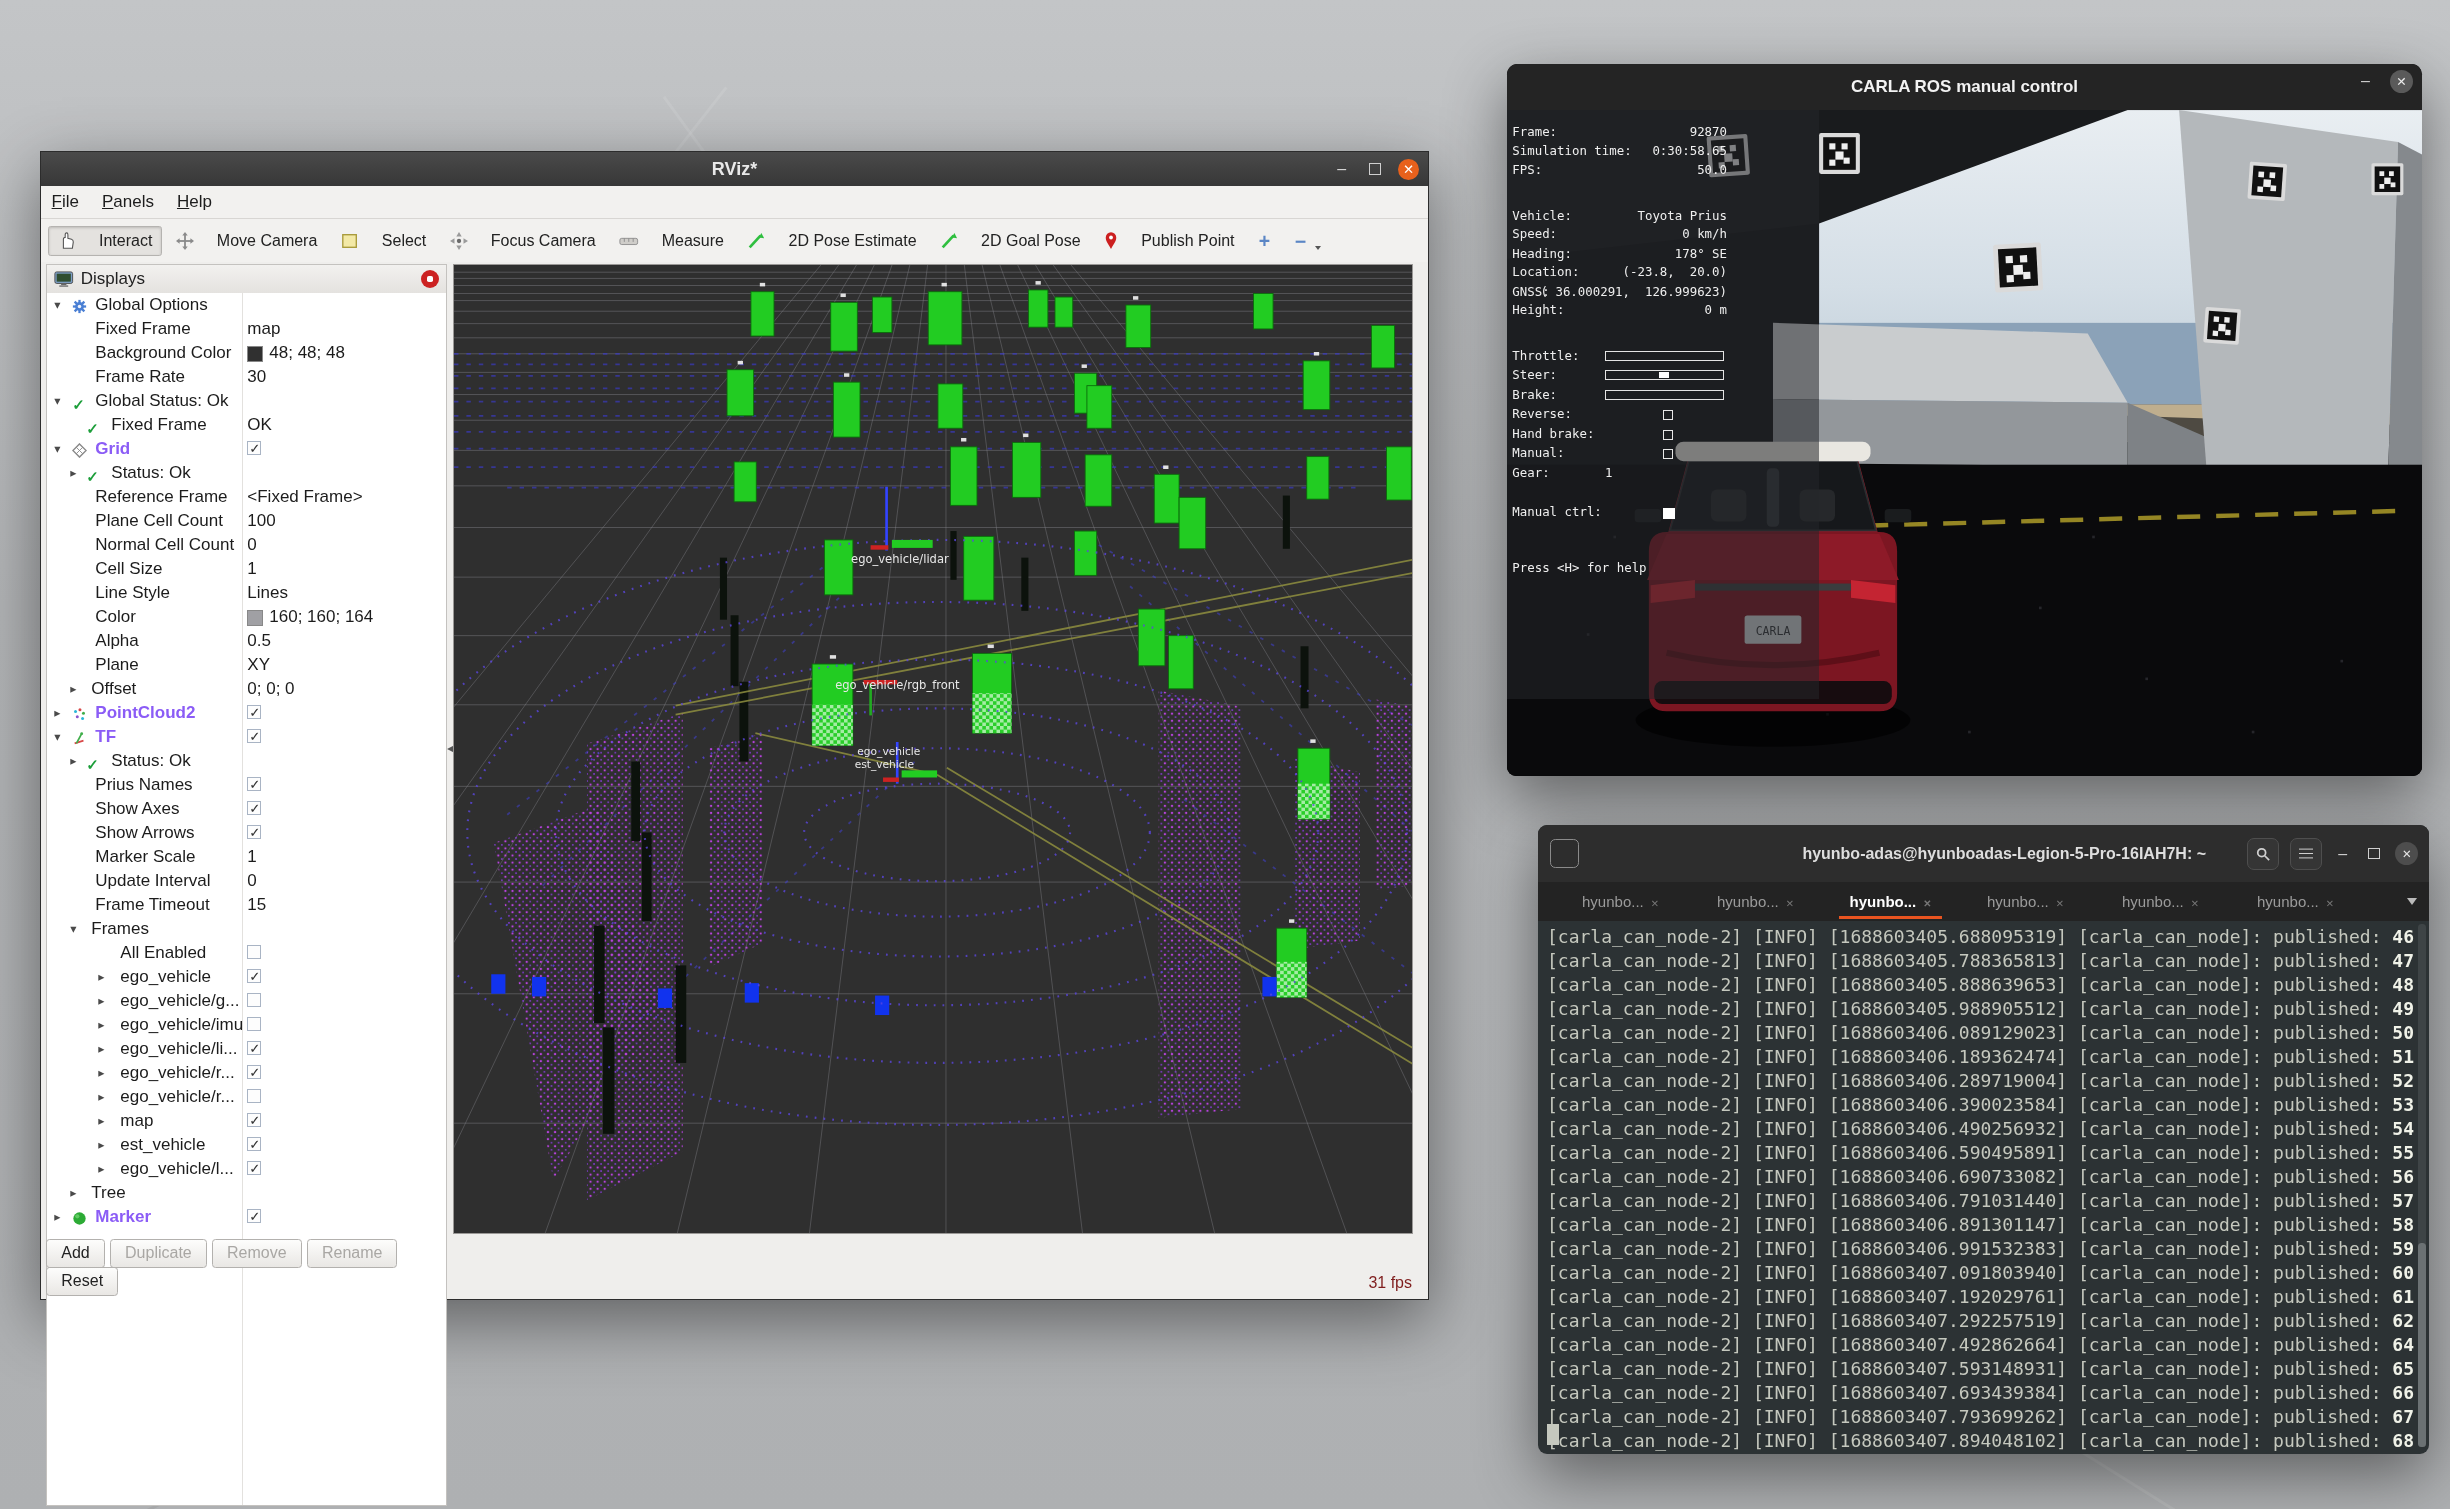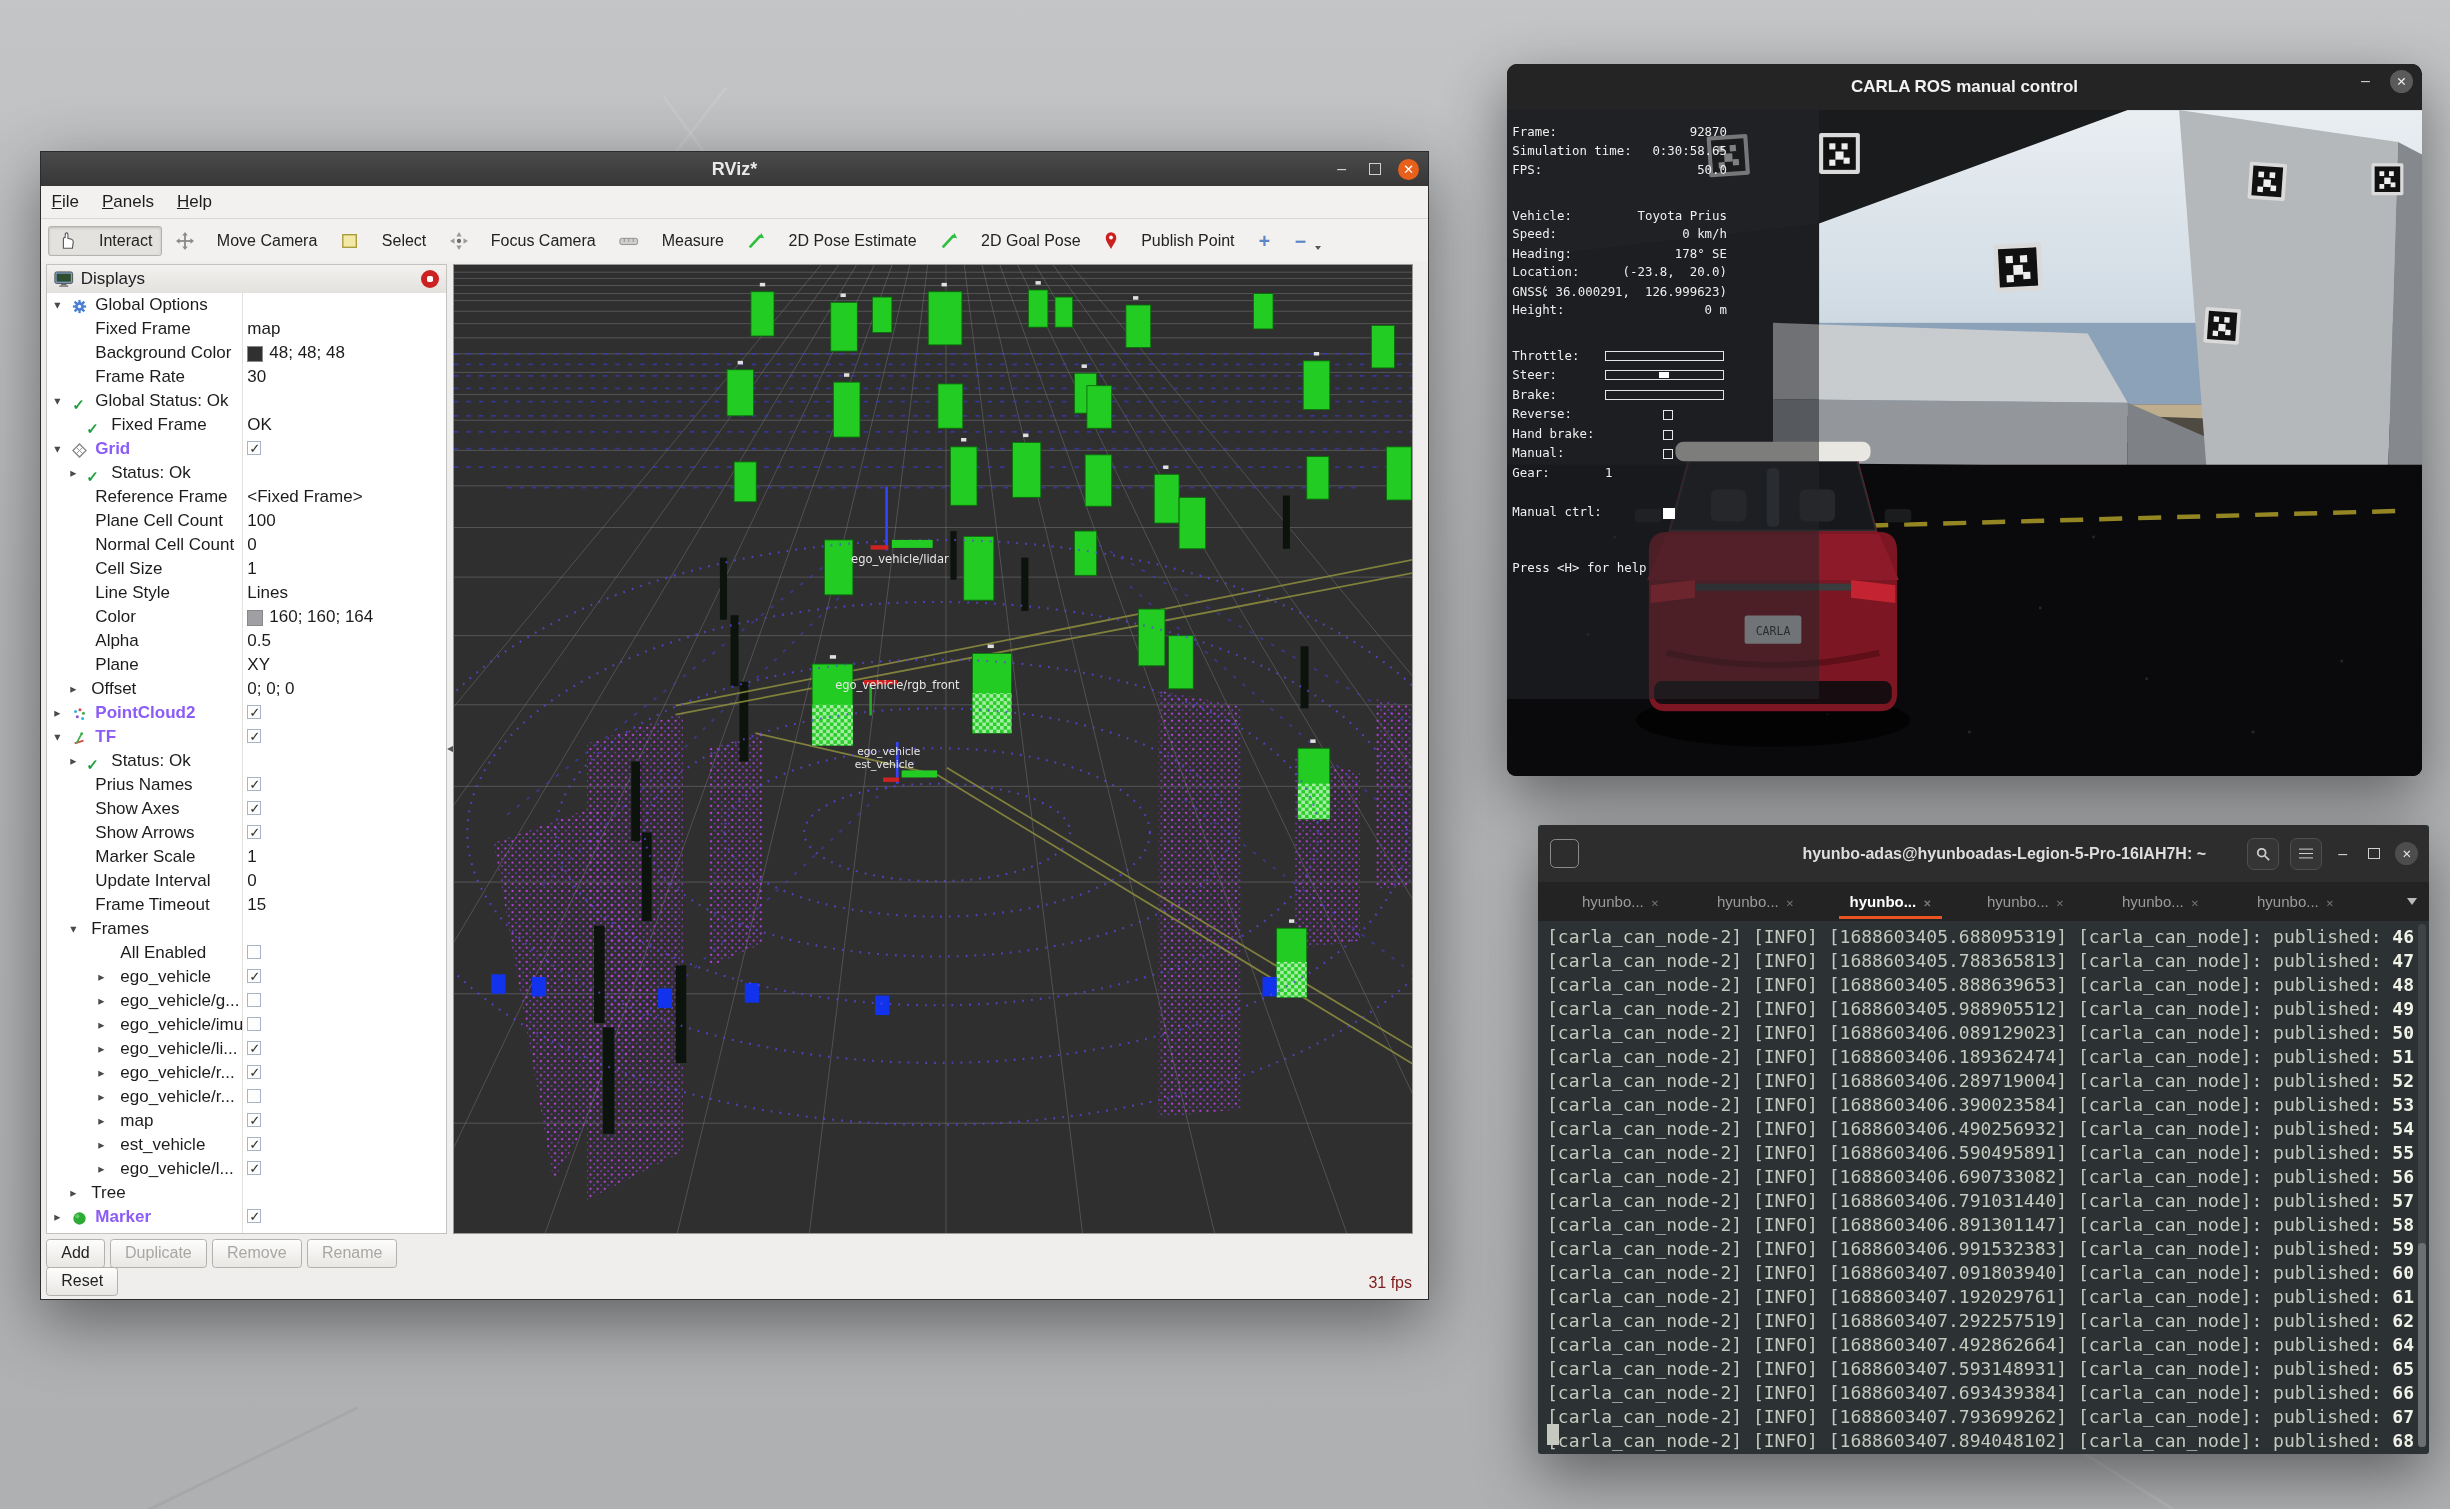--- a/index.html
+++ b/index.html
@@ -24,21 +24,21 @@
   .menu-item::first-letter{text-decoration:underline;}
   .rv-toolbar{height:44px;background:#f2f1ef;border-bottom:0.9px solid #c9c7c4;display:flex;align-items:center;padding-left:7px;gap:3.5px;}
   .tool{display:flex;align-items:center;gap:23px;padding:5.3px 9px;font-size:16px;color:#222;border:0.9px solid transparent;border-radius:2.7px;}
   .tool.active{background:#e4e2df;border:0.9px solid #b5b3b0;box-shadow:inset 0 0.9px 2.7px rgba(0,0,0,.18);}
   .tool svg{display:block;}
   .zoombtn{font-size:19.5px;color:#5b86c5;padding:1.8px 10.6px;font-weight:bold;}
   .carettiny{width:0;height:0;border-left:3.5px solid transparent;border-right:3.5px solid transparent;border-top:4.4px solid #555;margin-left:-5.3px;margin-top:14px;}
   .rv-content{position:absolute;top:110px;left:0;right:0;bottom:0;background:#efeeec;}
 
   
-  #displays{position:absolute;left:5.3px;top:1.8px;width:401px;height:970px;background:#fff;border:0.9px solid #c4c2bf;box-sizing:border-box;}
+  #displays{position:absolute;left:5.3px;top:1.8px;width:401px;height:1242px;background:#fff;border:0.9px solid #c4c2bf;box-sizing:border-box;}
   .dp-header{height:28px;background:linear-gradient(#f2f1ef,#e4e2df);border-bottom:0.9px solid #c9c7c4;display:flex;align-items:center;padding:0 7px;position:relative;}
   .dp-title{font-size:17px;color:#222;margin-left:7px;flex:1;}
   .dp-close{width:18px;height:18px;border-radius:50%;background:#cc2222;display:flex;align-items:center;justify-content:center;}
   .dp-close::after{content:"";width:6.2px;height:6.2px;background:#fff;border-radius:1.8px;}
   .ptree{position:absolute;top:28px;left:0;right:0;bottom:0;overflow:hidden;background:#fff;}
   .ptree::before{content:"";position:absolute;left:195px;top:0;bottom:0;width:0.9px;background:#e3e1de;}
   .prow{position:relative;height:24px;line-height:24px;font-size:17px;color:#1c1c1c;}
   .prow .exp{position:absolute;color:#4a4a4a;font-size:12.4px;}
   .exp.d::before{content:"▾";} .exp.r::before{content:"▸";}
   .prow .lbl{position:absolute;white-space:nowrap;}
@@ -80,21 +80,21 @@
   .hrow{position:absolute;left:0;width:312px;height:18.6px;}
   .hl{position:absolute;left:5.3px;white-space:pre;}
   .hv{position:absolute;left:0;width:220px;text-align:right;white-space:pre;}
   .hbar{position:absolute;left:98px;top:2.7px;width:117px;height:8px;border:1.8px solid #e4e4e4;}
   .hthumb{position:absolute;left:53px;top:0.9px;width:9.8px;height:6.2px;background:#fff;}
   .hbox{position:absolute;left:156px;top:3.5px;width:8px;height:8px;border:1.8px solid #e8e8e8;}
   .hbox.fill{background:#fff;border:0.9px solid #fff;width:9.8px;height:9.8px;}
   .hvg{position:absolute;left:98px;}
 
   
-  #term{left:1538px;top:825px;width:891px;height:629px;background:#2c3234;border-radius:3px;}
+  #term{left:1538px;top:825px;width:891px;height:629px;background:#2c3234;border-radius:9px;}
   .t-titlebar{height:57px;background:#2d2d2d;border-radius:9px 9px 0 0;display:flex;align-items:center;position:relative;}
   .t-appicon{width:27px;height:27px;border:1.8px solid #8a8a8a;border-radius:5.3px;margin-left:12.4px;}
   .t-title{flex:1;text-align:center;color:#dedede;font-size:16px;font-weight:bold;}
   .t-btns{position:absolute;right:10.6px;display:flex;align-items:center;gap:10.6px;}
   .t-iconbtn{width:30px;height:30px;border:0.9px solid #4e4e4e;border-radius:7px;display:flex;align-items:center;justify-content:center;background:#353535;}
   .t-circ{background:#4d4d4d;border-radius:50%;width:23px;height:23px;display:flex;align-items:center;justify-content:center;color:#e6e6e6;font-size:11.5px;}
   .t-circ::after{content:"✕";}
   .hamb{width:14px;height:1.8px;background:#cfcfcf;box-shadow:0 -4.4px 0 #cfcfcf,0 4.4px 0 #cfcfcf;}
   .t-tabs{height:39px;background:#232323;display:flex;align-items:stretch;padding:0 15px;position:relative;}
   .ttab{width:135px;display:flex;align-items:center;justify-content:center;gap:7px;color:#9b9b9b;font-size:15px;position:relative;}

